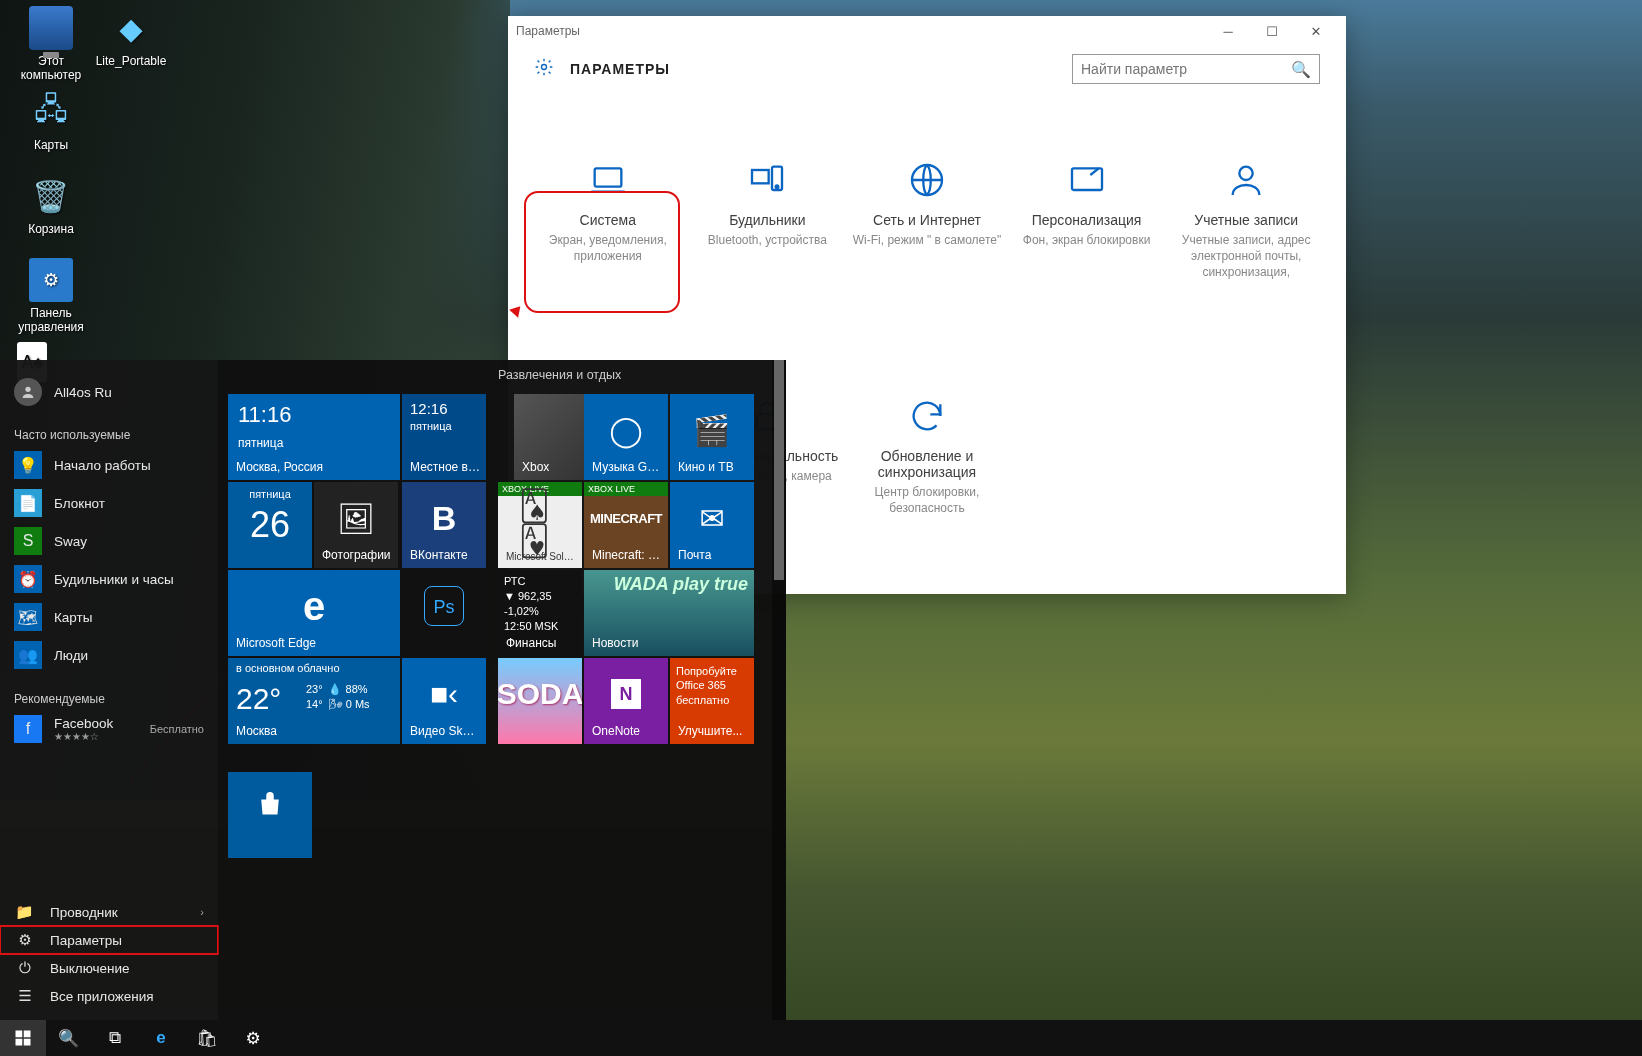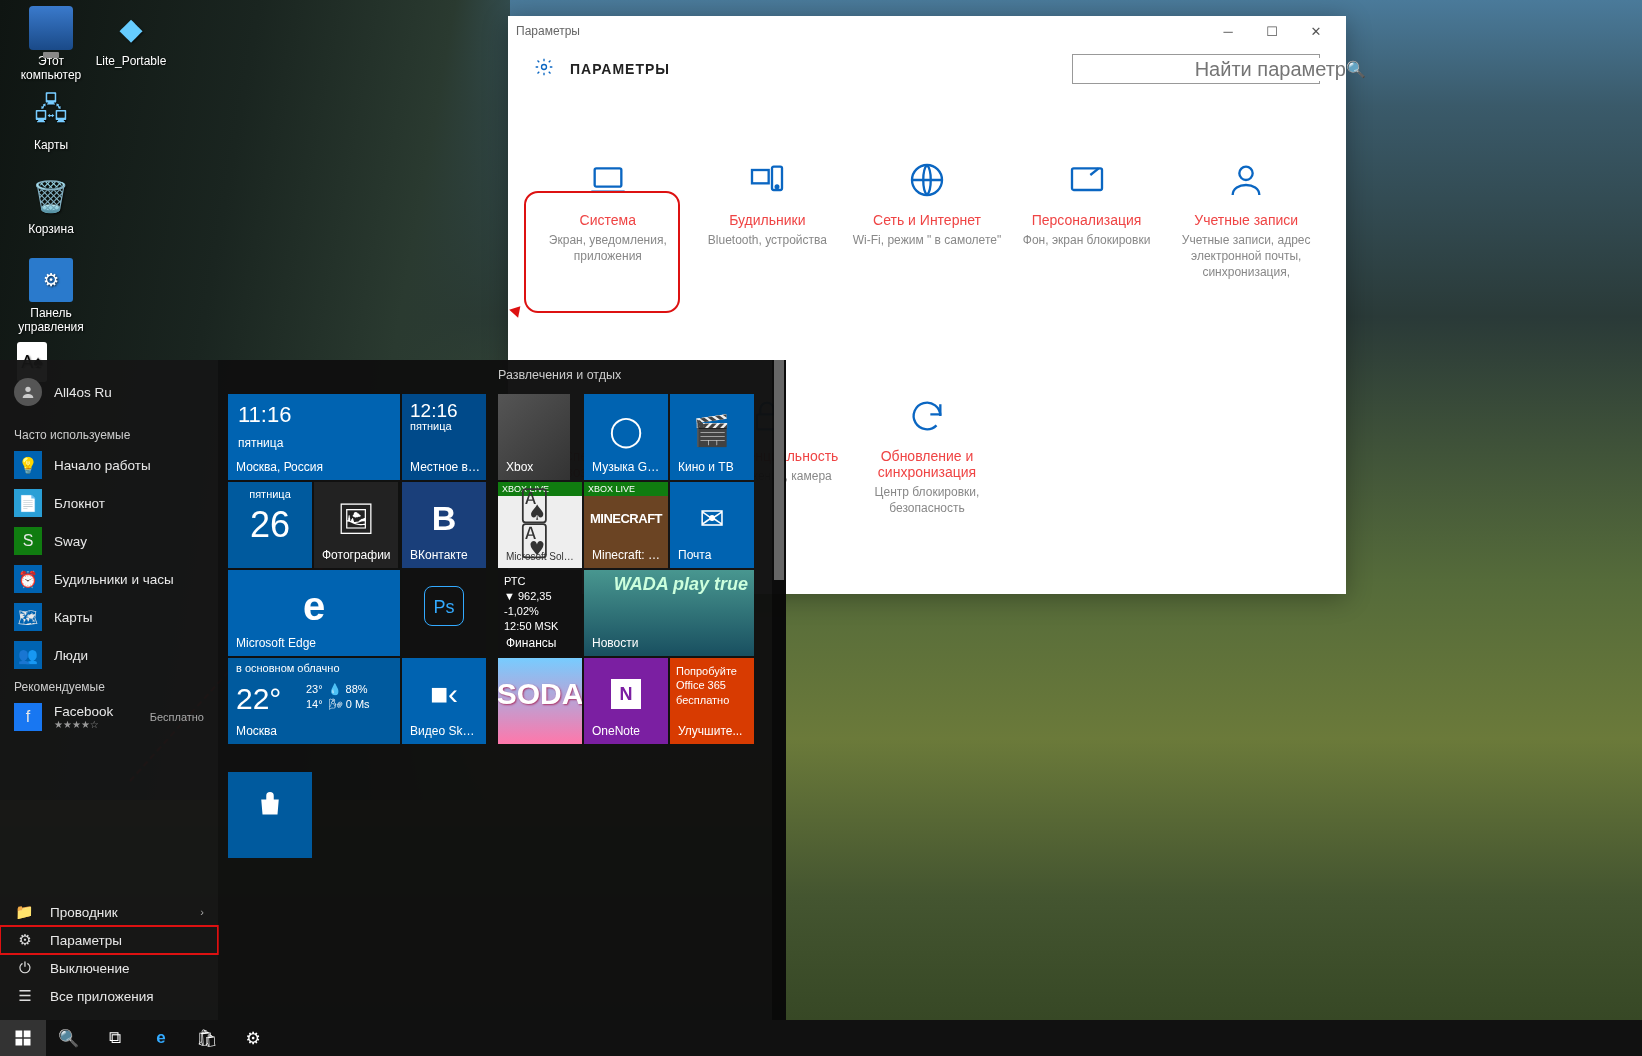--- a/index.html
+++ b/index.html
@@ -28,28 +28,28 @@
   background: #fff; box-shadow: 0 4px 24px rgba(0,0,0,.3);
   display:flex; flex-direction:column;
 }
 .titlebar { height: 30px; display:flex; align-items:center; padding:0 8px; color:#666; font-size:12px;}
 .titlebar .wincontrols{ margin-left:auto; display:flex; gap:0;}
 .titlebar .wc{ width:44px; height:30px; display:flex;align-items:center;justify-content:center; color:#555; font-size:13px; cursor:pointer;}
 .settings-header { display:flex; align-items:center; padding: 8px 26px; }
 .settings-header .gear{ color:#005fb8; margin-right:16px;}
 .settings-header h1{ font-size:14px; font-weight:600; letter-spacing:1px; color:#222;}
 .search-box{ margin-left:auto; width:248px; height:30px; border:1px solid #999; display:flex; align-items:center; padding:0 8px;}
-.search-box input{ flex:1; border:none; outline:none; font-size:20px;text-align:right;}
+.search-box input{ flex:1; border:none; outline:none; font-size:14px;}
 .search-box .sicon{ color:#666;}
 
 .categories { flex:1; padding: 60px 20px 20px; display:grid; grid-template-columns:repeat(5,1fr); grid-template-rows:auto auto; row-gap:50px;}
 .cat{ text-align:center; padding:6px 4px; position:relative;}
 .cat .cicon{ width:44px; height:44px; margin:0 auto 10px; display:flex;align-items:center;justify-content:center;}
 .cat .cicon svg{ width:40px; height:40px; stroke:#0a66c2; fill:none; stroke-width:1.4;}
-.cat h3{ font-size:14px; font-weight:400; color:#ef4444; margin-bottom:4px;}
+.cat h3{ font-size:14px; font-weight:400; color:#404040; margin-bottom:4px;}
 .cat p{ font-size:12px; color:#888; line-height:1.35;}
 .cat.highlighted{ }
 .highlight-box{ position:absolute; border:2.5px solid #d11; border-radius:14px; pointer-events:none;}
 
 
 .start-menu {
   position:absolute; left:0; bottom:36px; width:786px; height:660px;
   background:rgba(22,22,22,.97); color:#e8e8e8; display:flex;
 }
 .sm-left{ width:218px; padding:10px 0; display:flex; flex-direction:column; font-size:13.5px;}
@@ -261,21 +261,21 @@
           </div>
           <div class="sm-item">
             <div class="tile-ico" style="background:#0063b1">🗺</div>
             <span>Карты</span>
           </div>
           <div class="sm-item">
             <div class="tile-ico" style="background:#0063b1">👥</div>
             <span>Люди</span>
           </div>
         </div>
-      <div class="sm-section-title" style="margin-top:2px">Рекомендуемые</div>
+      <div class="sm-section-title" style="margin-top:14px">Рекомендуемые</div>
       <div class="sm-item">
         <div class="tile-ico" style="background:#1877f2">f</div>
         <div style="flex:1">
           <div>Facebook</div>
           <div style="font-size:10px;color:#999">★★★★☆</div>
         </div>
         <span class="sub">Бесплатно</span>
       </div>
 
       <div class="sm-bottom" id="bottom-list">
@@ -301,21 +301,21 @@
 
     <div class="sm-right">
       <div class="tile-group-label" style="left:280px;top:8px">Развлечения и отдых</div>
 
       <div class="tile" style="left:10px;top:34px;width:172px;height:86px;background:#0063b1">
         <div style="position:absolute;left:10px;top:8px;font-size:22px;font-weight:400">11:16</div>
         <div style="position:absolute;left:10px;top:42px;font-size:12px">пятница</div>
         <div class="tlabel">Москва, Россия</div>
       </div>
       <div class="tile" style="left:184px;top:34px;width:84px;height:86px;background:#004a8a">
-        <div style="position:absolute;left:8px;top:6px;font-size:19px">12:16</div>
+        <div style="position:absolute;left:8px;top:6px;font-size:15px">12:16</div>
         <div style="position:absolute;left:8px;top:26px;font-size:11px">пятница</div>
         <div class="tlabel">Местное вре...</div>
       </div>
       <div class="tile" style="left:10px;top:122px;width:84px;height:86px;background:#005a9e">
         <div style="position:absolute;left:0;right:0;top:6px;text-align:center;font-size:11px">пятница</div>
         <div style="position:absolute;left:0;right:0;top:22px;text-align:center;font-size:36px;font-weight:300">26</div>
       </div>
       <div class="tile" style="left:96px;top:122px;width:84px;height:86px;background:#222">
         <div class="ticon">🖼</div>
         <div class="tlabel">Фотографии</div>
@@ -338,21 +338,21 @@
           <span>23°</span>&nbsp;&nbsp;💧&nbsp;<span>88%</span><br>
           <span>14°</span>&nbsp;&nbsp;🌬&nbsp;<span>0 Ms</span>
         </div>
         <div class="tlabel">Москва</div>
       </div>
       <div class="tile" style="left:184px;top:298px;width:84px;height:86px;background:#0063b1">
         <div class="ticon">■‹</div>
         <div class="tlabel">Видео Skype</div>
       </div>
 
-      <div class="tile" style="left:280px;top:34px;width:72px;height:86px;background:#000000">
+      <div class="tile" style="left:296px;top:34px;width:72px;height:86px;background:#000000">
         <div style="position:absolute;inset:0;background:linear-gradient(135deg,#555,#333);"></div>
         <div class="tlabel">Xbox</div>
       </div>
       <div class="tile" style="left:366px;top:34px;width:84px;height:86px;background:#0063b1">
         <div class="ticon">◯</div>
         <div class="tlabel">Музыка Groo...</div>
       </div>
       <div class="tile" style="left:452px;top:34px;width:84px;height:86px;background:#0063b1">
         <div class="ticon">🎬</div>
         <div class="tlabel">Кино и ТВ</div>

